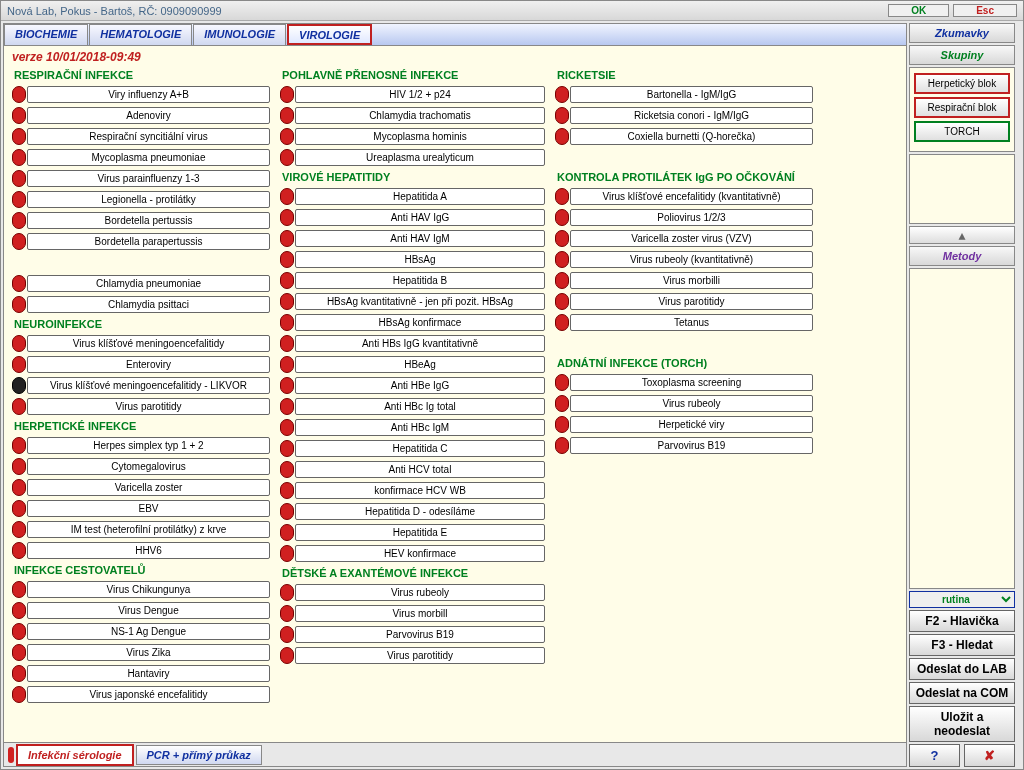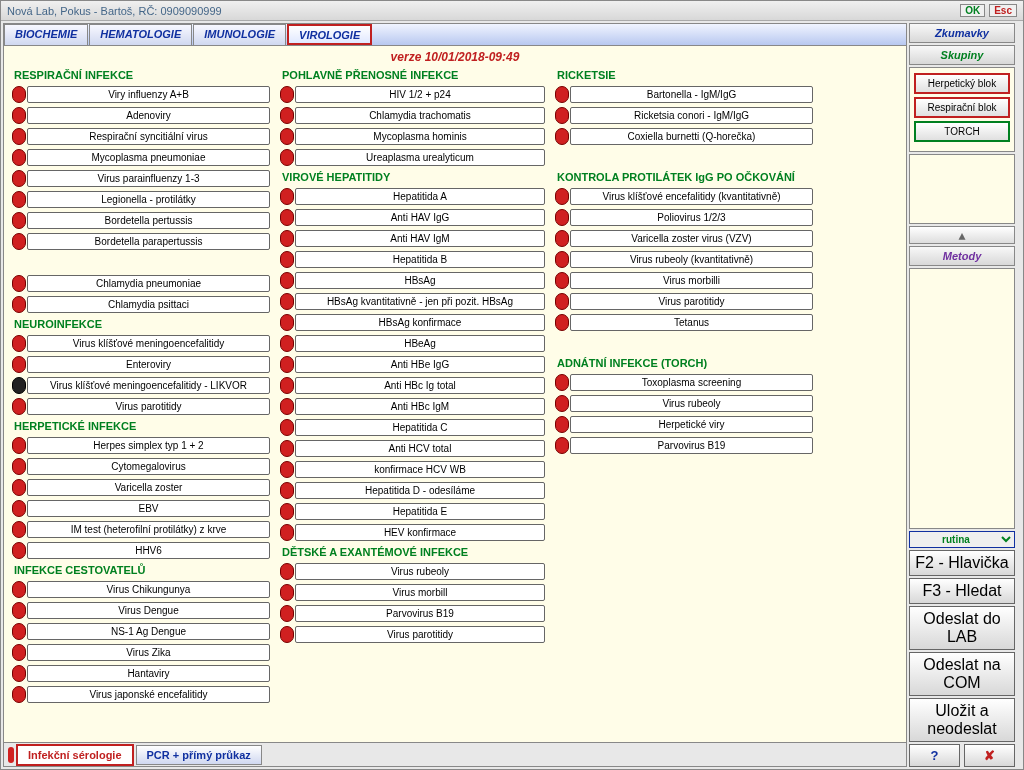--- a/index.html
+++ b/index.html
@@ -1,57 +1,57 @@
 <!DOCTYPE html>
 <html><head>
 <meta charset="utf-8">
 <style>
 * { box-sizing: border-box; margin: 0; padding: 0; }
 body { font-family: Tahoma, Arial, sans-serif; font-size: 11px; background: #c0c0c0; width: 1024px; height: 770px; overflow: hidden; }
 .window { width: 1024px; height: 770px; background: #e8e8e8; border: 1px solid #888; display: flex; flex-direction: column; }
 .titlebar { background: linear-gradient(#f0f0f0, #d8d8d8); padding: 2px 6px; display: flex; justify-content: space-between; align-items: center; border-bottom: 1px solid #aaa; height: 20px; }
 .titlebar-text { color: #446688; font-size: 11px; }
 .titlebar-buttons { display: flex; gap: 4px; }
-.titlebar-btn { font-size: 10px; padding: 0 4px; border: 1px solid #888; background: #f0f0f0; cursor: pointer; }
+.titlebar-btn { font-size: 10px; padding: 0 22px; border: 1px solid #888; background: #f0f0f0; cursor: pointer; }
 .titlebar-btn.ok { color: #008020; font-weight: bold; }
 .titlebar-btn.esc { color: #c02020; font-weight: bold; }
 .maincontent { flex: 1; display: flex; overflow: hidden; }
 .leftpane { flex: 1; display: flex; flex-direction: column; border: 1px solid #888; background: #fff; margin: 2px; }
 .rightpane { width: 106px; display: flex; flex-direction: column; margin: 2px 8px 2px 0; gap: 2px; }
 .toptabs { display: flex; background: linear-gradient(#f0f4ff, #b8c8f0); border-bottom: 1px solid #888; height: 22px; }
 .toptab { padding: 3px 10px; border: 1px solid #888; border-bottom: none; background: linear-gradient(#f8f8ff, #d0d8f0); color: #1030a0; font-weight: bold; font-style: italic; font-size: 11px; cursor: pointer; margin-right: 1px; }
 .toptab.active { border: 2px solid #c02020; background: linear-gradient(#fff, #e0e8ff); }
 .contentarea { flex: 1; background: #fffde8; padding: 4px 8px; overflow: hidden; position: relative; }
-.version { text-align: center; color: #c02020; font-weight: bold; font-style: italic; font-size: 12px; margin-bottom: 2px; }
+.version { text-align: left; color: #c02020; font-weight: bold; font-style: italic; font-size: 12px; margin-bottom: 2px; }
 .cols { display: flex; gap: 10px; }
 .col { display: flex; flex-direction: column; gap: 0; }
 .c1 { width: 258px; }
 .c2 { width: 265px; }
 .c3 { width: 258px; }
 .section-header { color: #008020; font-weight: bold; font-size: 11px; padding: 3px 2px; }
 .test-item { display: flex; align-items: center; height: 21px; margin-bottom: 0px; }
 .pill { width: 14px; height: 17px; background: #d02020; border-radius: 7px; border: 1px solid #700; flex-shrink: 0; }
 .pill.dark { background: #222; border-color: #000; }
 .test-label { flex: 1; border: 1px solid #666; border-radius: 2px; background: #fff; text-align: center; font-size: 10px; padding: 2px 4px; margin-left: 1px; white-space: nowrap; overflow: hidden; }
 .bottomtabs { display: flex; background: #e8e8e8; border-top: 1px solid #888; height: 24px; align-items: center; padding: 2px 4px; gap: 2px; }
-.btab { padding: 3px 10px; font-weight: bold; font-size: 11px; cursor: pointer; }
+.btab { padding: 3px 10px; font-weight: bold; font-style: italic; font-size: 11px; cursor: pointer; }
 .btab.active { border: 2px solid #c02020; color: #c02020; background: #fff; }
 .btab.inactive { border: 1px solid #888; color: #1030a0; background: linear-gradient(#fff, #d0d8f0); }
 .rp-header { text-align: center; font-weight: bold; font-style: italic; font-size: 11px; padding: 3px; border: 1px solid #888; background: linear-gradient(#f8f8f8, #d8d8d8); }
 .rp-header.zk { color: #1030a0; }
 .rp-header.sk { color: #008020; }
 .rp-section { background: #fffde8; border: 1px solid #888; flex: 0 0 auto; }
 .group-btn { display: block; margin: 3px auto; width: 96px; padding: 3px 2px; text-align: center; font-size: 10px; border: 1px solid #666; background: linear-gradient(#fff, #e0e0e0); cursor: pointer; }
 .group-btn.red { border: 2px solid #c02020; }
 .group-btn.green { border: 2px solid #008020; }
 .rp-metody { text-align: center; font-weight: bold; font-style: italic; color: #7030a0; padding: 3px; border: 1px solid #888; background: linear-gradient(#f8f8f8, #d8d8d8); }
 .rp-fill { flex: 1; background: #fffde8; border: 1px solid #888; }
 .rp-bottom { display: flex; flex-direction: column; gap: 2px; }
 .combo { width: 100%; font-size: 10px; padding: 1px; border: 1px solid #1030a0; color: #008020; text-align: center; font-weight: bold; }
-.action-btn { width: 100%; padding: 3px 2px; font-size: 16px; font-weight: normal; border: 1px solid #666; background: linear-gradient(#fff, #d8d8d8); cursor: pointer; }
+.action-btn { width: 100%; padding: 3px 2px; font-size: 12px; font-weight: bold; border: 1px solid #666; background: linear-gradient(#fff, #d8d8d8); cursor: pointer; }
 .iconrow { display: flex; gap: 4px; }
 .icon-btn { flex: 1; padding: 3px; border: 1px solid #666; background: linear-gradient(#fff, #d8d8d8); cursor: pointer; font-weight: bold; font-size: 13px; text-align: center; }
 .icon-btn.help { color: #1030a0; }
 .icon-btn.cancel { color: #c02020; }
 .up-arrow { text-align: center; font-size: 14px; color: #666; cursor: pointer; background: linear-gradient(#fff,#ddd); border: 1px solid #888; }
 </style>
 </head>
 <body>
 
 <div class="window">
@@ -212,33 +212,37 @@
             <div class="test-item">
                 <div class="pill"></div>
                 <div class="test-label">Anti HAV IgG</div>
               </div>
             <div class="test-item">
                 <div class="pill"></div>
                 <div class="test-label">Anti HAV IgM</div>
               </div>
             <div class="test-item">
                 <div class="pill"></div>
+                <div class="test-label">HBsAg</div>
+              </div>
+            <div class="test-item">
+                <div class="pill"></div>
                 <div class="test-label">Hepatitida B</div>
               </div>
             <div class="test-item">
                 <div class="pill"></div>
-                <div class="test-label">HBsAg</div>
-              </div>
-            <div class="test-item">
-                <div class="pill"></div>
                 <div class="test-label">HBsAg kvantitativně - jen při pozit. HBsAg</div>
               </div>
             <div class="test-item">
                 <div class="pill"></div>
                 <div class="test-label">HBsAg konfirmace</div>
+              </div>
+            <div class="test-item">
+                <div class="pill"></div>
+                <div class="test-label">Anti HBs IgG kvantitativně</div>
               </div>
             <div class="test-item">
                 <div class="pill"></div>
                 <div class="test-label">HBeAg</div>
               </div>
             <div class="test-item">
                 <div class="pill"></div>
                 <div class="test-label">Anti HBe IgG</div>
               </div>
             <div class="test-item">

